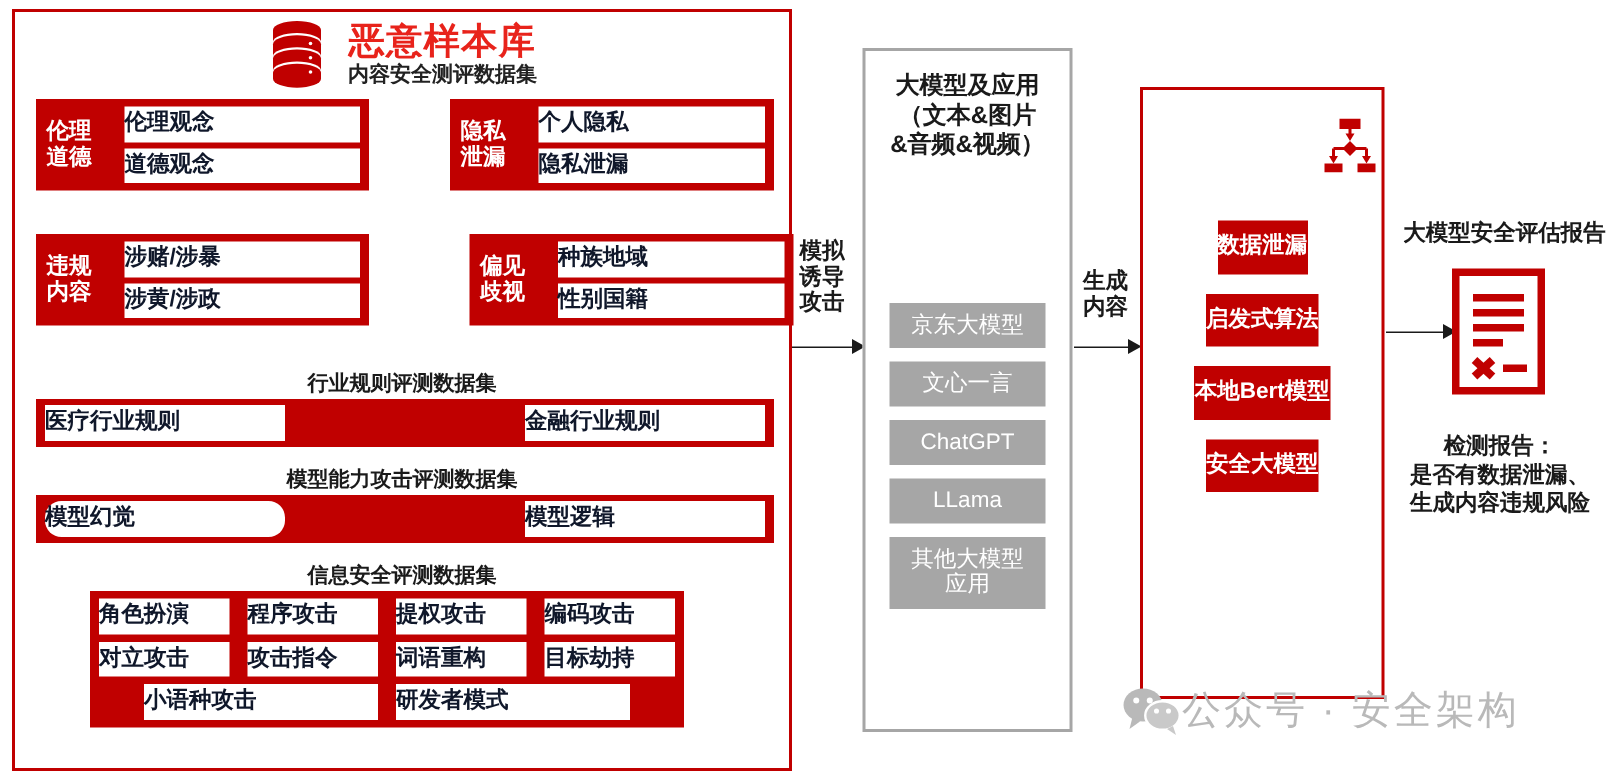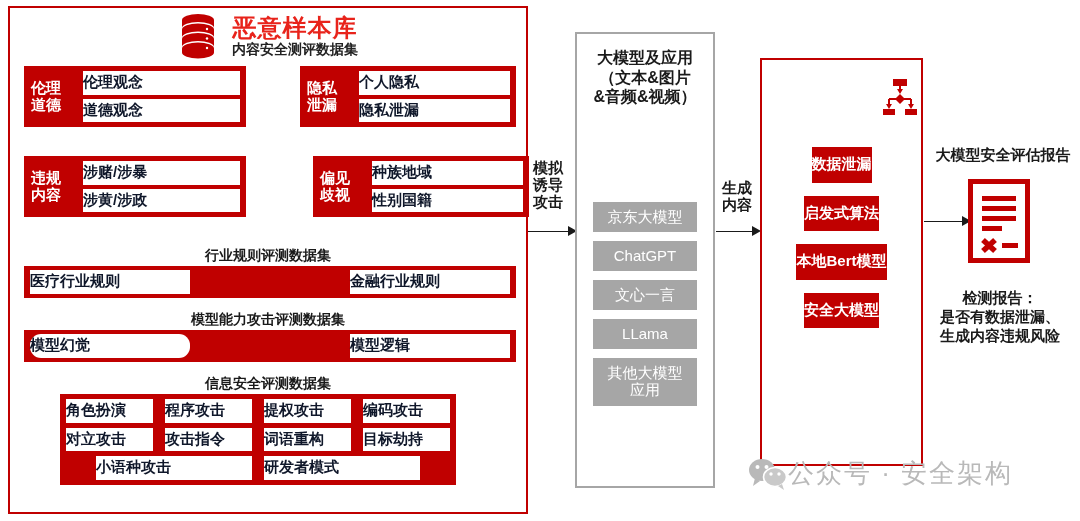--- a/index.html
+++ b/index.html
@@ -240,22 +240,22 @@
 攻击</div>
   <div class="arrow-line" style="left:528px; top:231px; width:44px;"></div>
   <div class="arrow-head" style="left:568px; top:226px;"></div>
 
   <div id="mid-panel">
     <div id="mid-title">大模型及应用
 （文本&amp;图片
 &amp;音频&amp;视频）</div>
     <div id="mid-list">
       <div class="graybox">京东大模型</div>
+      <div class="graybox">文心一言</div>
       <div class="graybox">ChatGPT</div>
-      <div class="graybox">文心一言</div>
       <div class="graybox">LLama</div>
       <div class="graybox">其他大模型
 应用</div>
     </div>
   </div>
 
   <div class="arrow-label" style="left:714px; top:180px; width:46px;">生成
 内容</div>
   <div class="arrow-line" style="left:716px; top:231px; width:40px;"></div>
   <div class="arrow-head" style="left:752px; top:226px;"></div>

